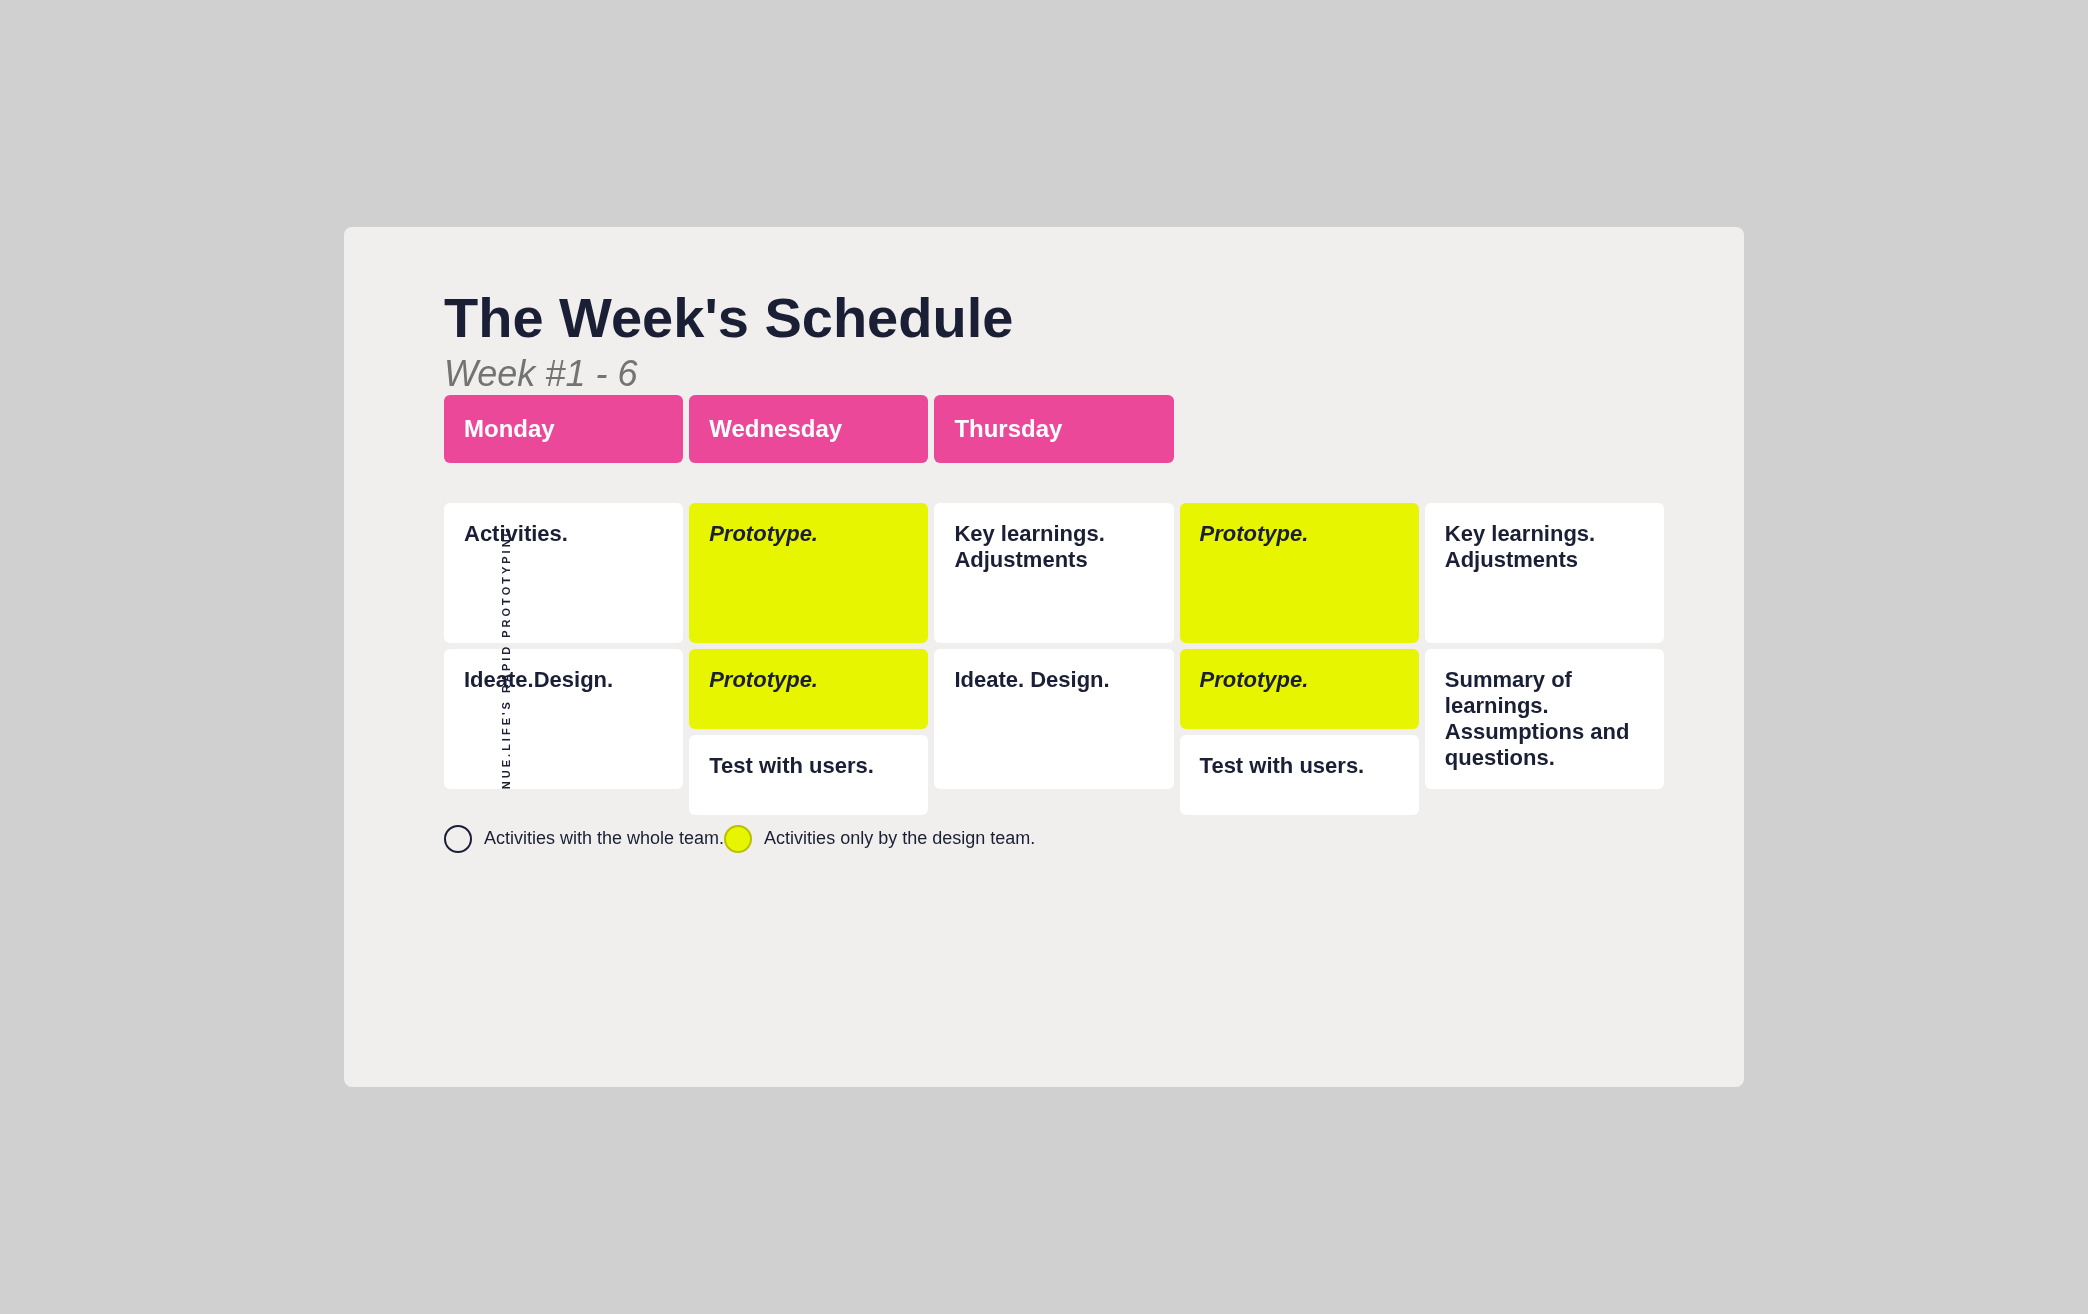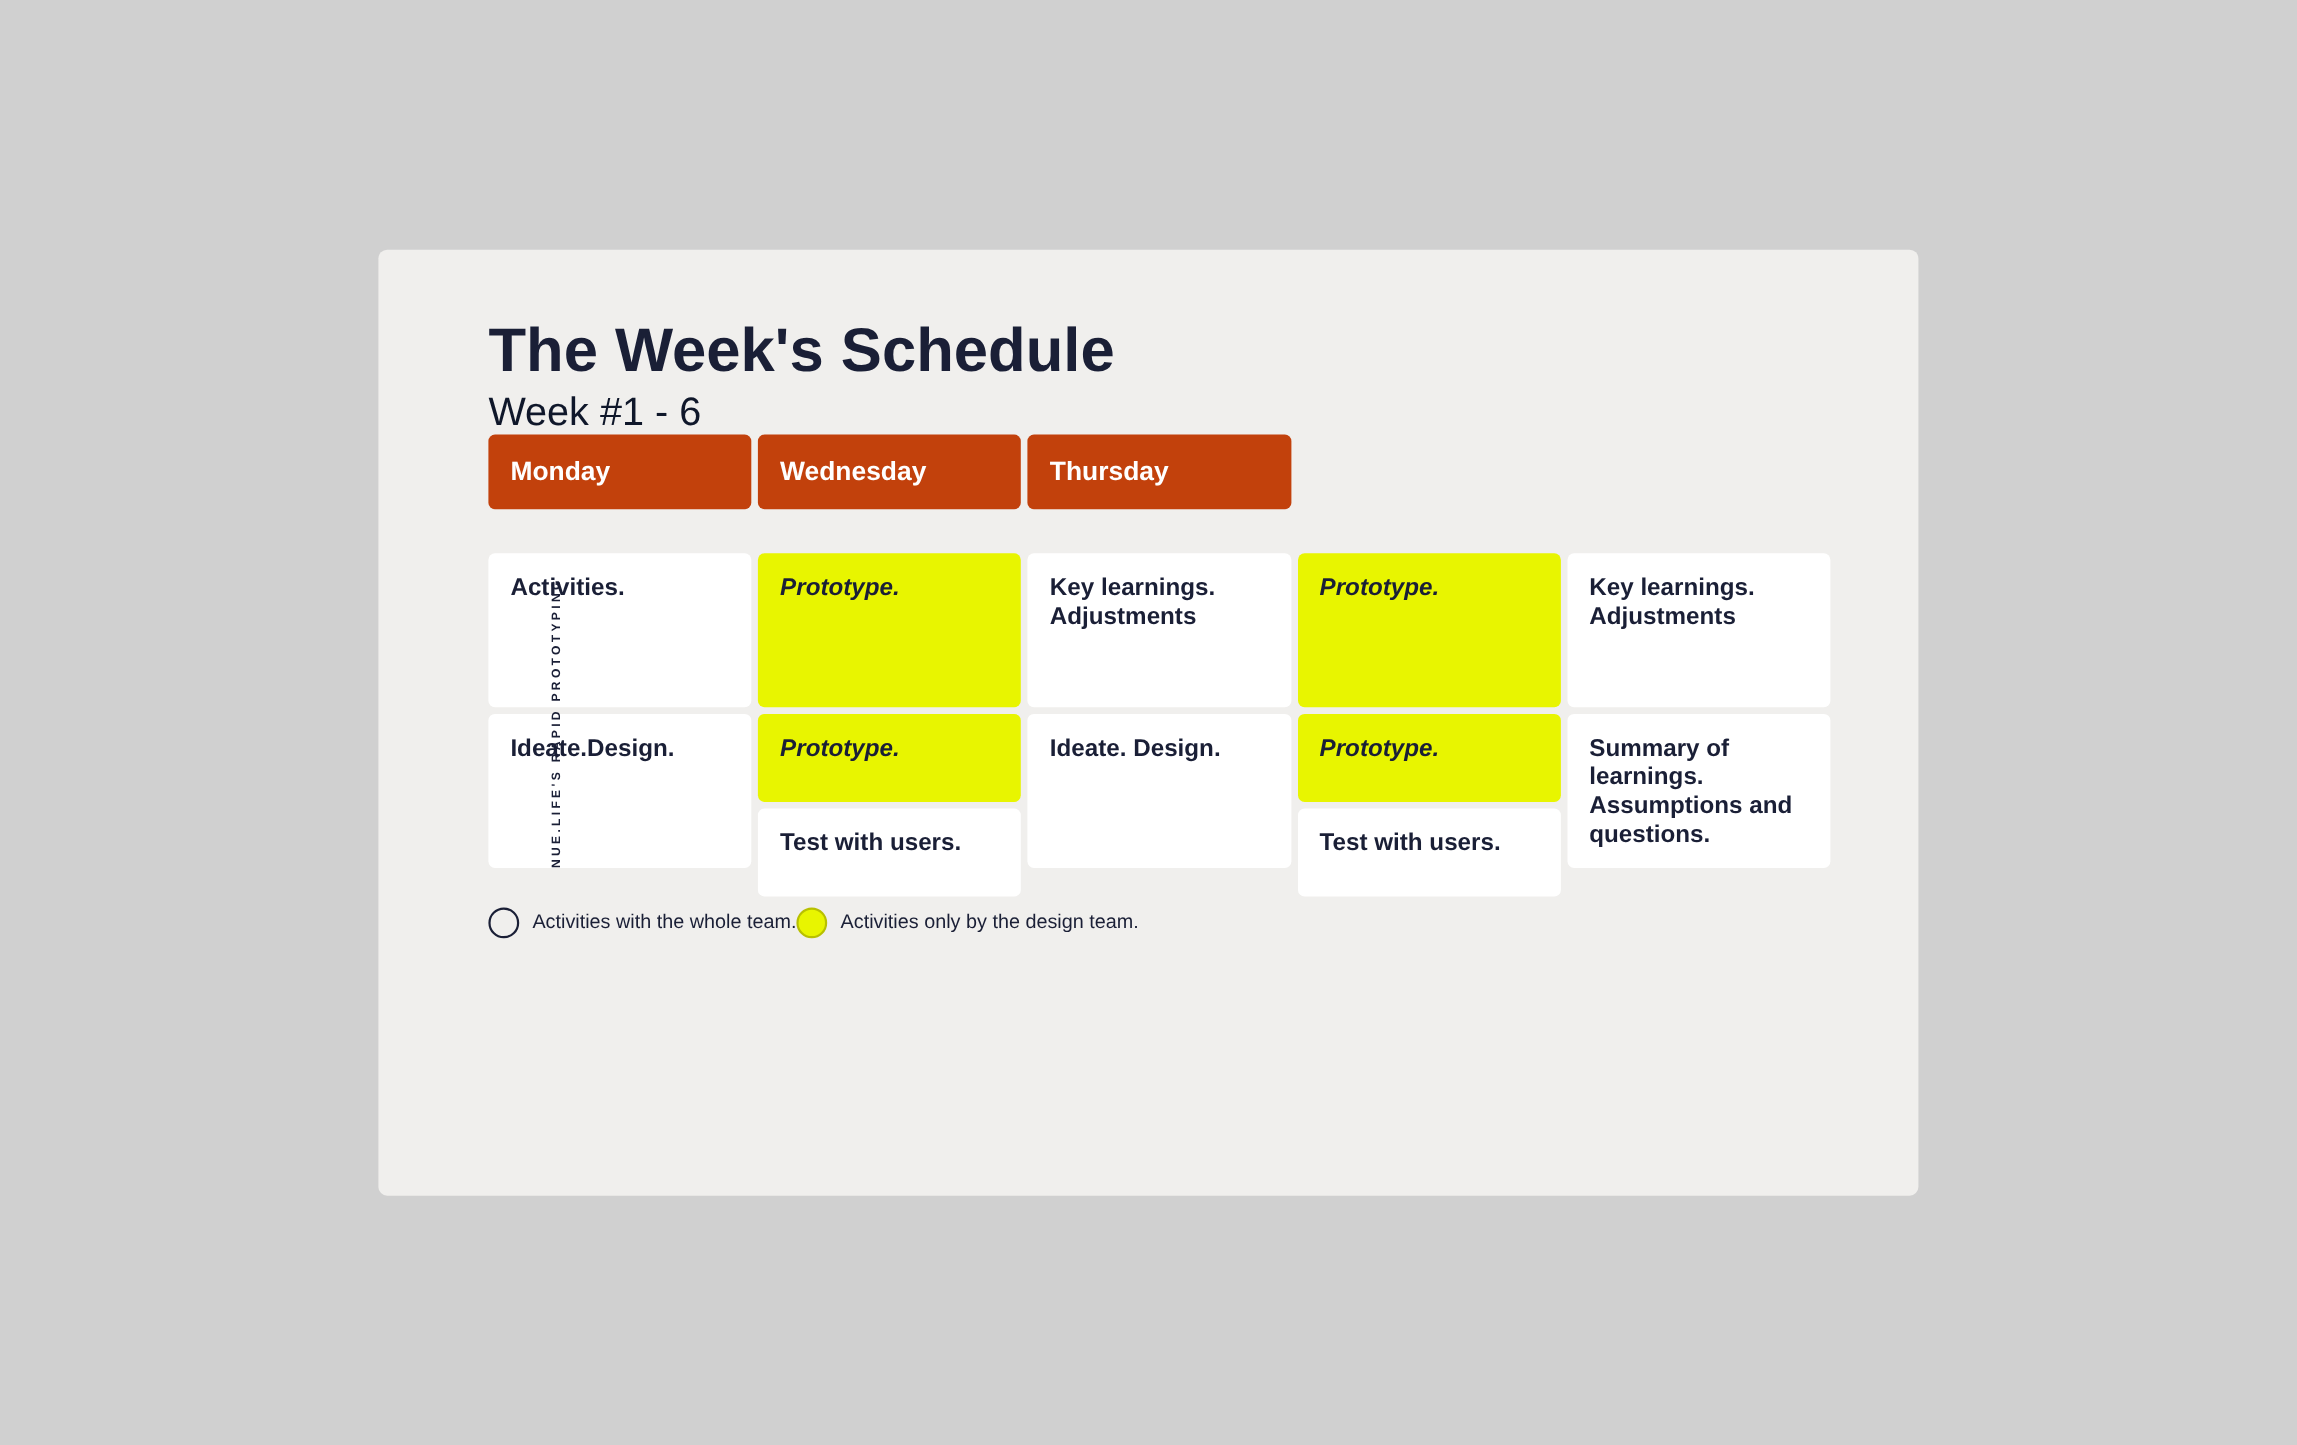--- a/index.html
+++ b/index.html
@@ -52,33 +52,34 @@
     .main-title {
       font-size: 56px;
       font-weight: 800;
       color: #1a1f36;
       line-height: 1.1;
     }
 
     .sub-title {
       font-size: 36px;
       font-weight: 500;
-      color: #0f172a;
+      color: #737373;
       margin-top: 4px;
+      font-style: italic;
     }
 
     .schedule-table {
       display: grid;
       grid-template-columns: repeat(5, 1fr);
       gap: 6px;
       margin-bottom: 40px;
     }
 
     .day-header {
-      background-color: #c2410c;
+      background-color: #ec4899;
       color: #ffffff;
       padding: 20px 20px;
       border-radius: 6px;
       font-size: 24px;
       font-weight: 700;
     }
 
     .cell {
       background-color: #ffffff;
       border-radius: 6px;

